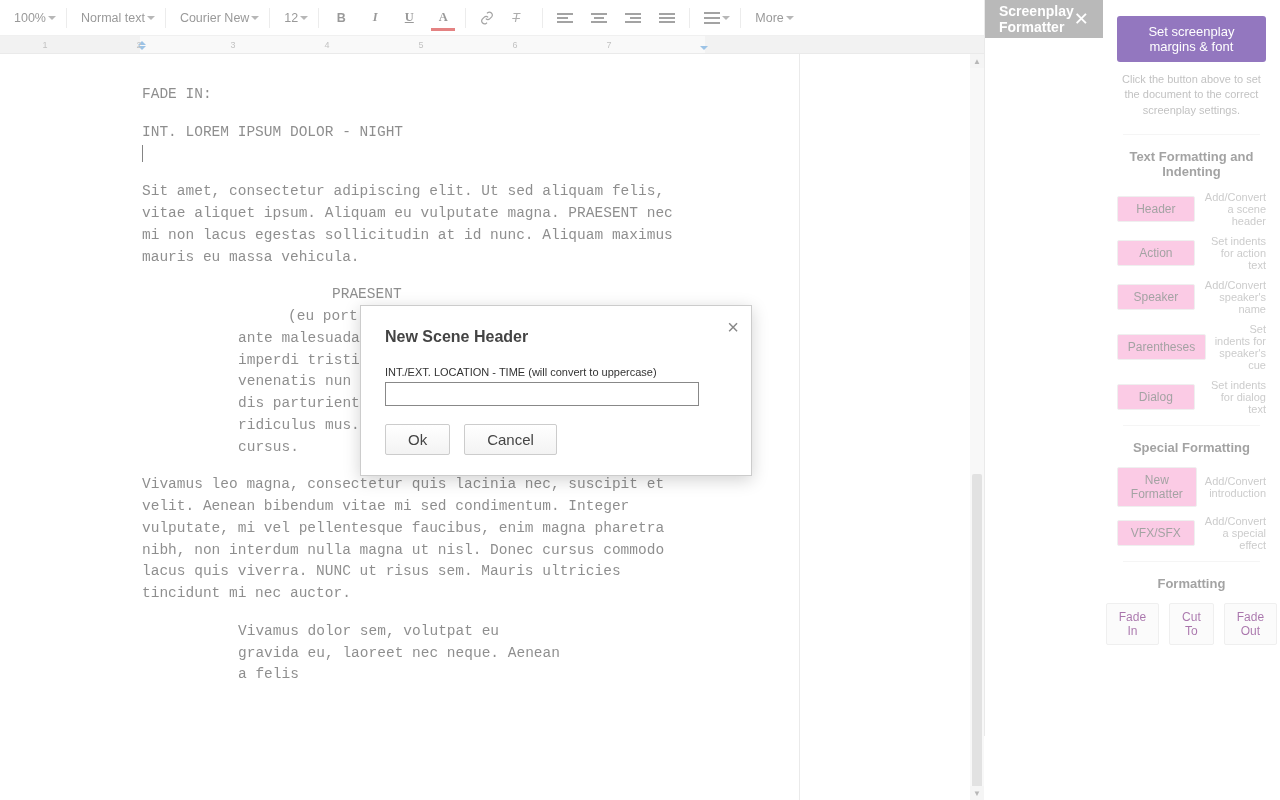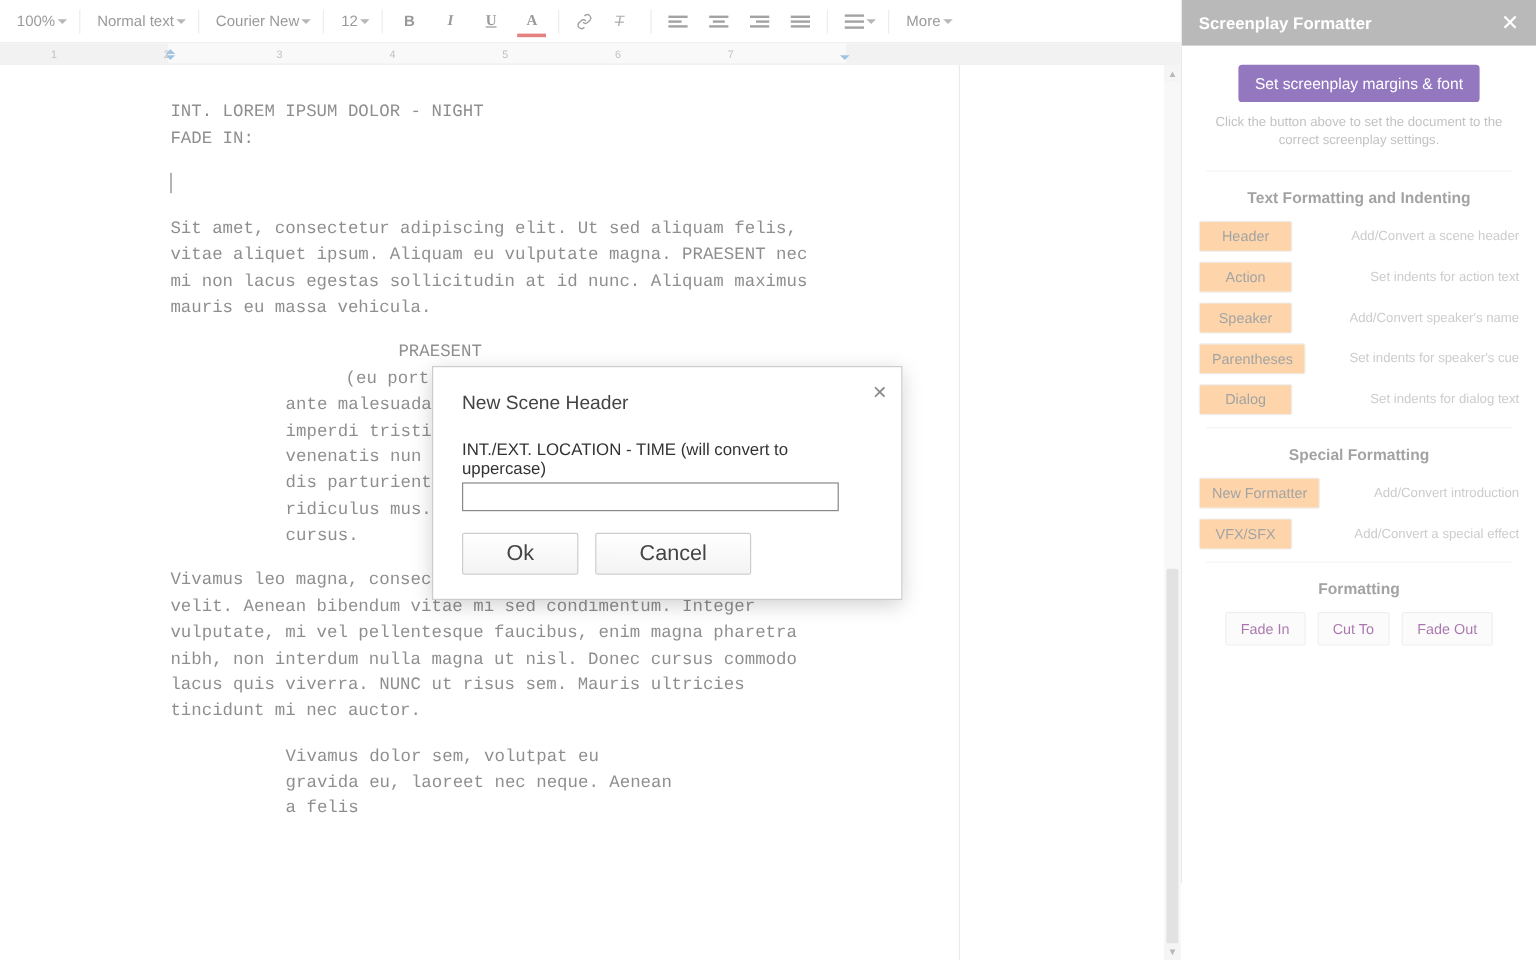--- a/index.html
+++ b/index.html
@@ -67,47 +67,47 @@
 @keyframes blink{50%{opacity:0;}}
 
 .vscroll{position:absolute;top:54px;right:296px;width:14px;bottom:0;background:#f3f3f3;}
 .vscroll .up,.vscroll .down{position:absolute;left:0;right:0;height:14px;background:#eee;display:flex;align-items:center;justify-content:center;font-size:8px;color:#888;}
 .vscroll .up{top:0;} .vscroll .down{bottom:0;}
 .vscroll .thumb{position:absolute;left:2px;right:2px;top:420px;height:320px;background:#cfcfcf;border-radius:2px;}
 
 .sidebar{
   position:absolute; top:0; right:0; width:296px; height:736px;
   background:#fff; border-left:1px solid #ddd;
-  display:flex; flex-direction:column;
+  display:flex; flex-direction:row;
 }
 .side-head{background:#8b8b8b;color:#fff;height:38px;display:flex;align-items:center;padding:0 14px;font-size:14px;font-weight:600;justify-content:space-between;}
 .side-head .x{cursor:pointer;font-size:18px;font-weight:normal;}
 .side-body{padding:16px 14px;overflow:auto;font-size:12px;color:#777;text-align:center;}
 .primary-btn{display:inline-block;background:#4c1d95;color:#fff;padding:8px 14px;border-radius:3px;font-size:13px;border:none;cursor:pointer;margin-bottom:10px;}
 .side-body .hint{font-size:11px;color:#999;margin-bottom:16px;line-height:1.4;}
 .side-body hr{border:none;border-top:1px solid #eee;margin:10px 6px 14px;}
 .side-body h3{font-size:13px;color:#666;font-weight:600;margin-bottom:12px;}
 .opt-row{display:flex;align-items:center;justify-content:space-between;margin-bottom:8px;text-align:left;gap:8px;}
-.opt-row .pill{background:#fdba74;border:1px solid #e5e5e5;color:#666;padding:5px 10px;font-size:12px;border-radius:2px;cursor:pointer;min-width:78px;text-align:center;}
+.opt-row .pill{background:#f9a8d4;border:1px solid #e5e5e5;color:#666;padding:5px 10px;font-size:12px;border-radius:2px;cursor:pointer;min-width:78px;text-align:center;}
 .opt-row .desc{font-size:11px;color:#aaa;flex:1;text-align:right;}
 .trans-row{display:flex;gap:10px;justify-content:center;}
 .trans-row .pill{background:#f9f9f9;border:1px solid #e5e5e5;color:#701a75;padding:6px 12px;font-size:12px;border-radius:2px;cursor:pointer;}
 
 .modal-overlay{position:absolute;top:0;left:0;width:1280px;height:800px;background:rgba(255,255,255,0.4);}
 .modal{
   position:absolute; left:360px; top:305px; width:392px;
   background:#fff; border:1px solid #ccc; box-shadow:0 4px 16px rgba(0,0,0,0.18);
   padding:22px 24px 20px; font-family:Arial;
 }
 .modal .close{position:absolute;top:10px;right:12px;font-size:20px;color:#888;cursor:pointer;}
-.modal h2{font-size:16px;font-weight:normal;color:#444;margin-bottom:20px;}
-.modal label{font-size:14px;color:#333;display:block;margin-bottom:4px;}
+.modal h2{font-size:16px;font-weight:bold;color:#444;margin-bottom:20px;}
+.modal label{font-size:11px;color:#333;display:block;margin-bottom:4px;}
 .modal input[type=text]{width:314px;border:1px solid #888;padding:4px 6px;font-size:12px;margin-bottom:18px;}
 .modal .btns{display:flex;gap:14px;}
-.modal .btns button{border:1px solid #ccc;background:linear-gradient(#fff,#f3f3f3);padding:6px 36px;font-size:18px;color:#444;border-radius:2px;cursor:pointer;}
+.modal .btns button{border:1px solid #ccc;background:linear-gradient(#fff,#f3f3f3);padding:6px 22px;font-size:15px;color:#444;border-radius:2px;cursor:pointer;}
 </style>
 </head>
 <body>
 
 <div class="toolbar">
   <div class="tb-btn tb-dropdown">
       <span>100%</span>
     </div>
   <div class="tb-sep"></div>
   <div class="tb-btn tb-dropdown">
@@ -214,22 +214,22 @@
     <div class="num" style="left: 139px;">2</div>
     <div class="num" style="left: 233px;">3</div>
     <div class="num" style="left: 327px;">4</div>
     <div class="num" style="left: 421px;">5</div>
     <div class="num" style="left: 515px;">6</div>
     <div class="num" style="left: 609px;">7</div>
   </div>
 
 <div class="doc-area">
   <div class="page">
+    <p>FADE IN:</p>
     <p style="margin-bottom:0">INT. LOREM IPSUM DOLOR - NIGHT</p>
-    <p>FADE IN:</p>
     <p style="margin-bottom:16px"><span class="cursor-blink"></span></p>
     <p>Sit amet, consectetur adipiscing elit. Ut sed aliquam felis, vitae aliquet ipsum. Aliquam eu vulputate magna. PRAESENT nec mi non lacus egestas sollicitudin at id nunc. Aliquam maximus mauris eu massa vehicula.</p>
     <p class="char">PRAESENT</p>
     <p class="paren">(eu port</p>
     <p class="dialog">ante malesuada ac ornare neq enim, imperdi tristique id, vitae eros. C venenatis nun sociis natoqu magnis dis parturient montes, nascetur ridiculus mus. Donec pretium luctus cursus.</p>
     <p>Vivamus leo magna, consectetur quis lacinia nec, suscipit et velit. Aenean bibendum vitae mi sed condimentum. Integer vulputate, mi vel pellentesque faucibus, enim magna pharetra nibh, non interdum nulla magna ut nisl. Donec cursus commodo lacus quis viverra. NUNC ut risus sem. Mauris ultricies tincidunt mi nec auctor.</p>
     <p class="dialog">Vivamus dolor sem, volutpat eu gravida eu, laoreet nec neque. Aenean a felis</p>
   </div>
 </div>
 

